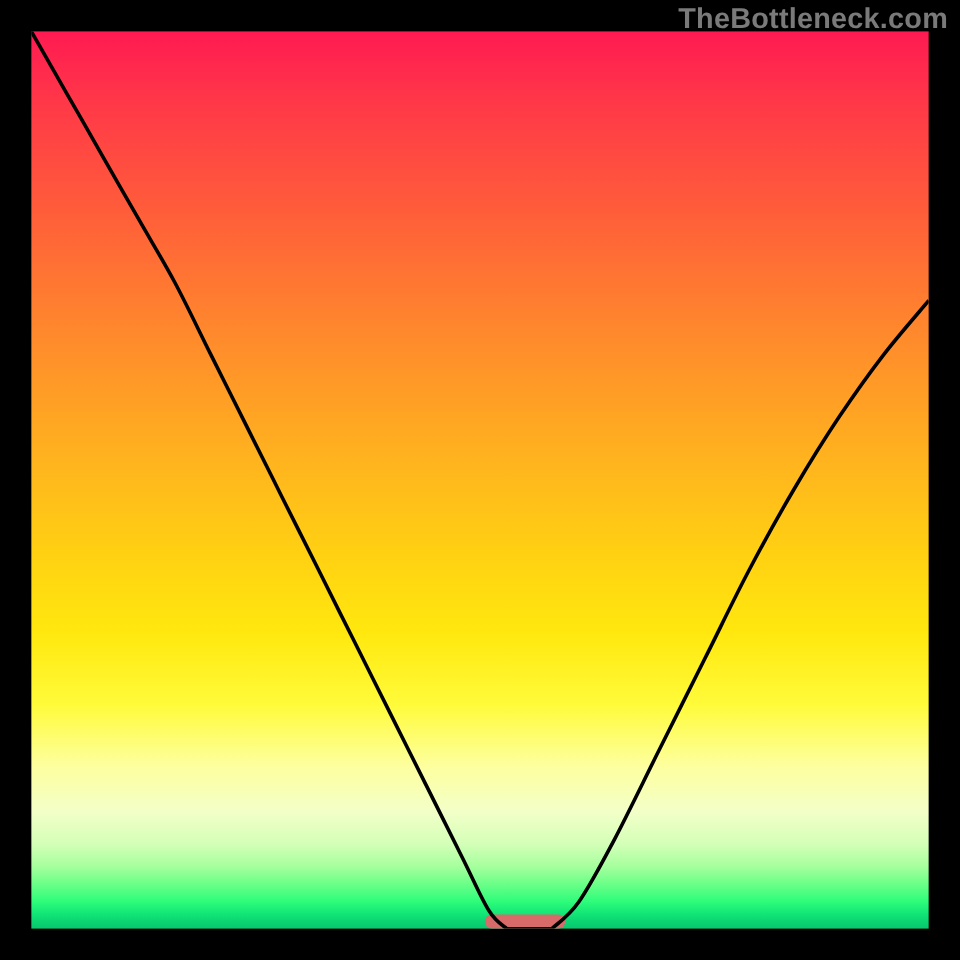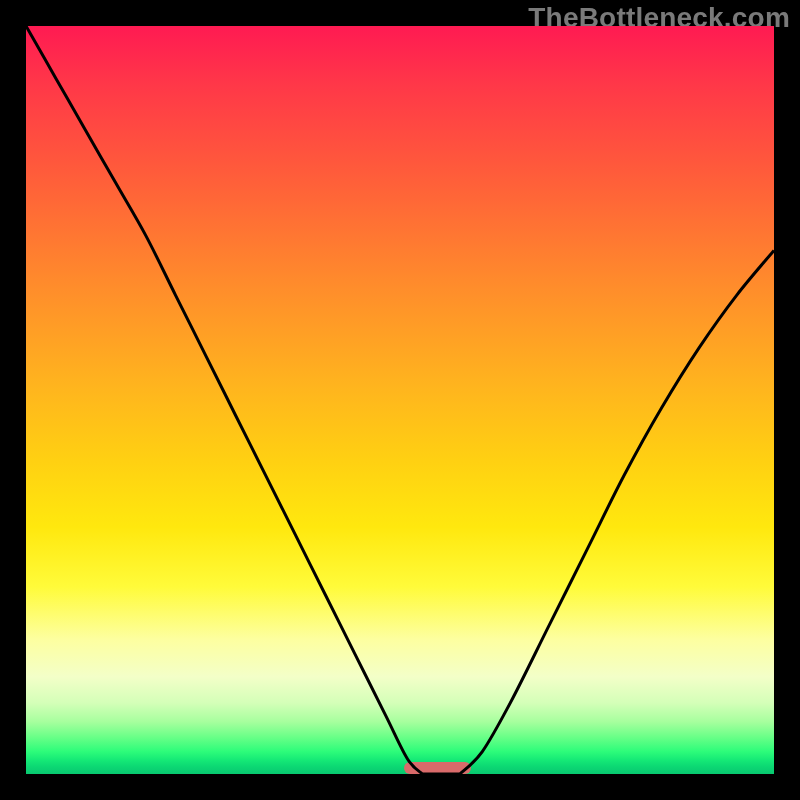--- a/index.html
+++ b/index.html
@@ -54,21 +54,21 @@
   }
   .curve {
     position: absolute;
     top: 0; left: 0;
   }
   .watermark {
     position: absolute;
     top: 2px;
     right: 10px;
     font-family: Arial, Helvetica, sans-serif;
-    font-size: 28px;
+    font-size: 24px;
     font-weight: 600;
     color: #7a7a7a;
     letter-spacing: 0.2px;
   }
 </style>
 </head>
 <body>
 
 <div class="frame">
   <div class="watermark">TheBottleneck.com</div>

